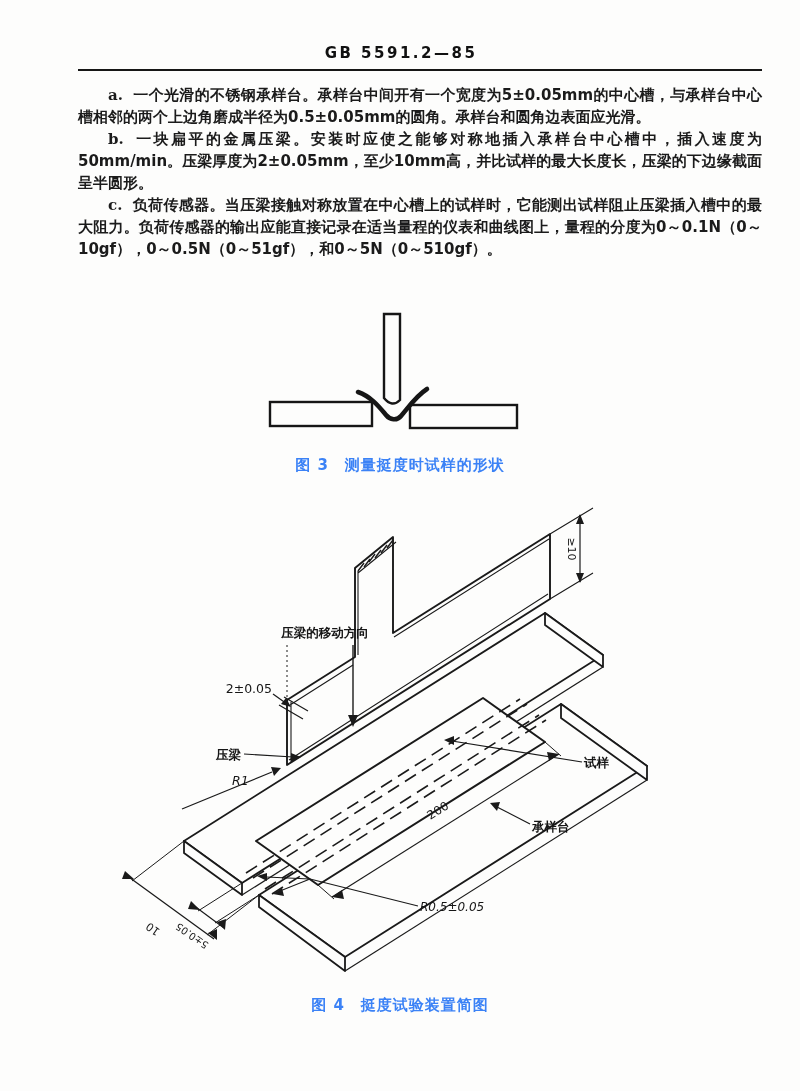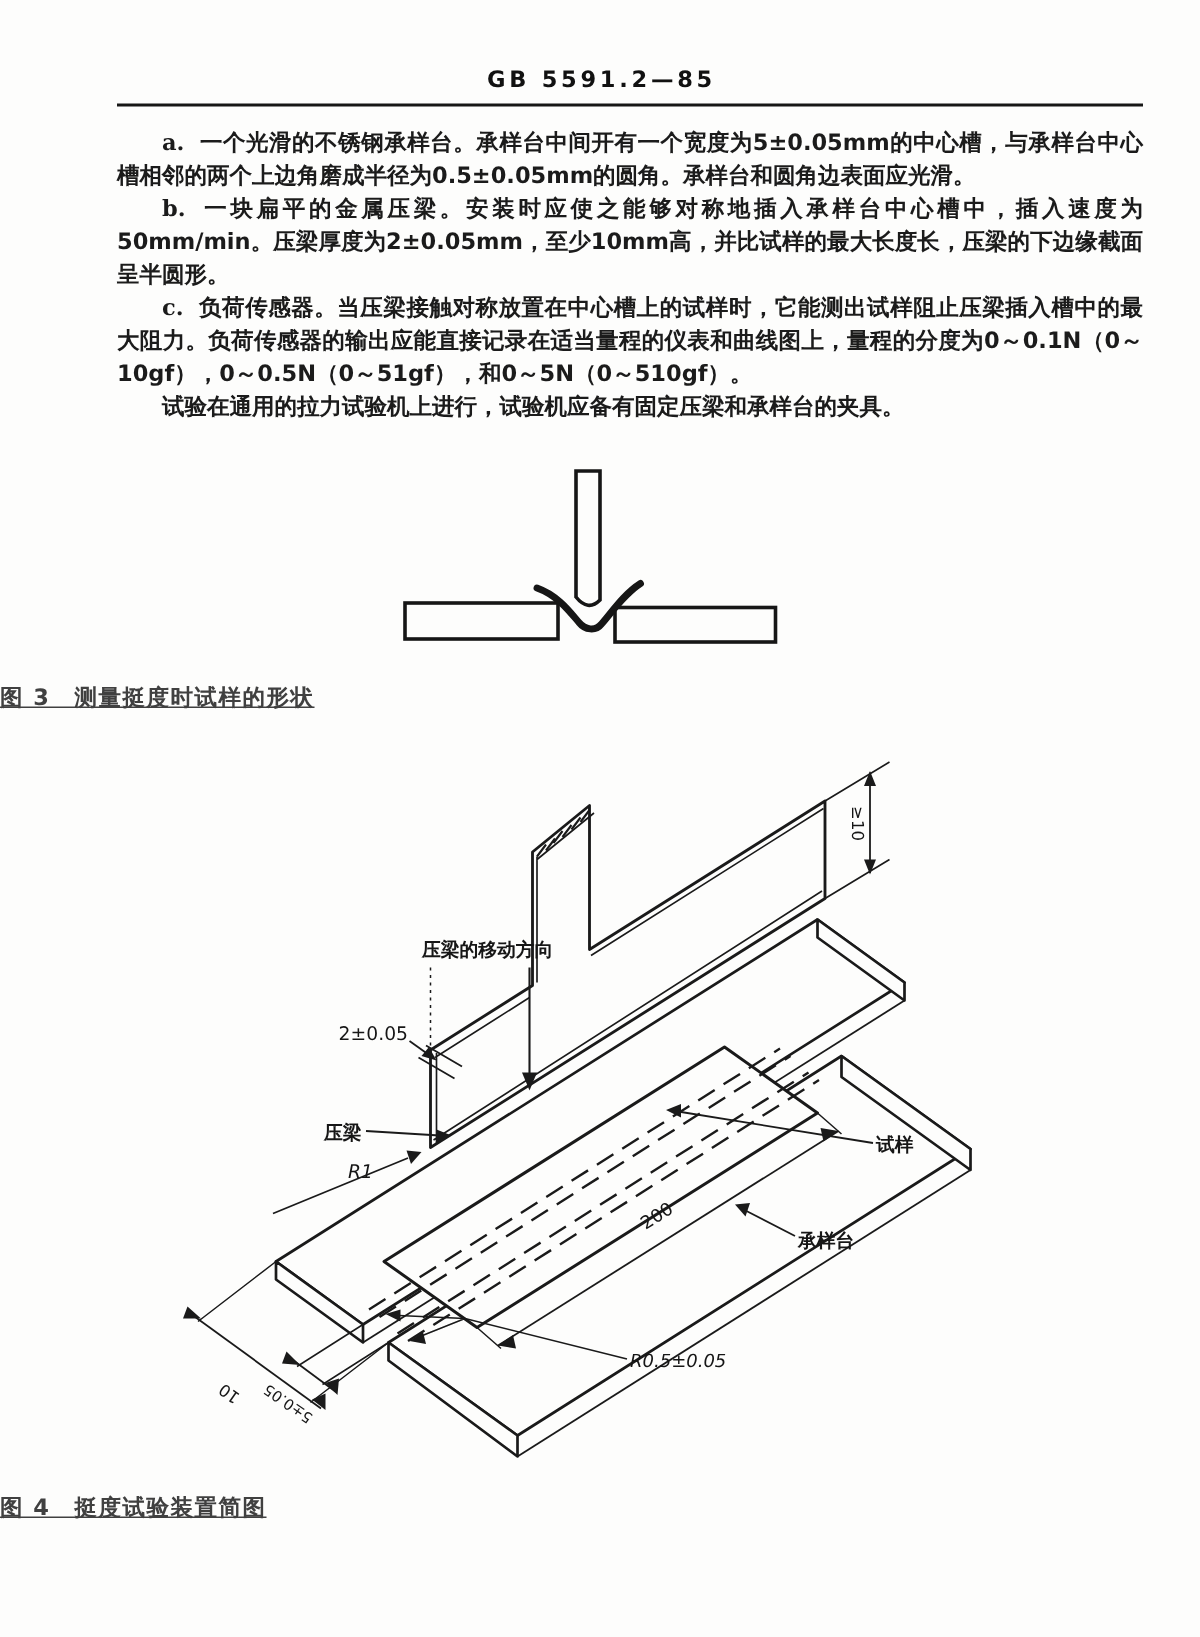--- a/index.html
+++ b/index.html
@@ -5,38 +5,37 @@
   html,body{margin:0;padding:0;background:#ffffff;}
   #page{position:relative;width:800px;height:1091px;background:#fdfdfc;overflow:hidden;
         font-family:"DejaVu Sans",sans-serif;color:#1b1b1b;}
   .hdr{position:absolute;top:44px;left:1px;width:100%;text-align:center;
        font-family:"DejaVu Sans",sans-serif;font-weight:bold;font-size:15px;letter-spacing:2.5px;color:#111;}
   .rule{position:absolute;top:69px;left:78px;width:684px;height:0;border-top:2.5px solid #161616;}
   #bodytext{position:absolute;top:84px;left:78px;width:684px;font-size:15px;line-height:22px;
             font-weight:600;text-align:justify;}
   #bodytext p{margin:0;text-indent:2em;}
   .plabel{font-family:"DejaVu Serif",serif;font-weight:bold;margin-right:10px;}
-  .cap{position:absolute;width:100%;font-size:15px;font-weight:bold;color:#404040;
-       letter-spacing:1px;text-decoration:underline;}
+  .cap{position:absolute;width:100%;text-align:center;font-size:15px;font-weight:bold;color:#3b82f6;
+       letter-spacing:1px;}
   svg{position:absolute;}
   svg text{font-family:"DejaVu Sans",sans-serif;fill:#161616;}
 </style>
 </head>
 <body>
 
 <div id="page">
 
   <div class="hdr">GB 5591.2—85</div>
   <div class="rule"></div>
 
   <div id="bodytext">
     <p><span class="plabel">a.</span><span>一个光滑的不锈钢承样台。承样台中间开有一个宽度为5±0.05mm的中心槽，与承样台中心槽相邻的两个上边角磨成半径为0.5±0.05mm的圆角。承样台和圆角边表面应光滑。</span></p>
     <p><span class="plabel">b.</span><span>一块扁平的金属压梁。安装时应使之能够对称地插入承样台中心槽中，插入速度为50mm/min。压梁厚度为2±0.05mm，至少10mm高，并比试样的最大长度长，压梁的下边缘截面呈半圆形。</span></p>
     <p><span class="plabel">c.</span><span>负荷传感器。当压梁接触对称放置在中心槽上的试样时，它能测出试样阻止压梁插入槽中的最大阻力。负荷传感器的输出应能直接记录在适当量程的仪表和曲线图上，量程的分度为0～0.1N（0～10gf），0～0.5N（0～51gf），和0～5N（0～510gf）。</span></p>
-    <p><span>试验在通用的拉力试验机上进行，试验机应备有固定压梁和承样台的夹具。</span></p>
   </div>
 
   <svg style="left:240px;top:296px;" width="320" height="150" viewBox="0 0 320 150">
     <g stroke="#161616" fill="#fdfdfc">
       <path stroke-width="2.4" d="M144,18 L160,18 L160,104 Q152,112 144,102 Z"></path>
       <rect stroke-width="2.4" x="30" y="106" width="102" height="24"></rect>
       <rect stroke-width="2.4" x="170" y="109" width="107" height="23"></rect>
     </g>
     <path fill="none" stroke="#161616" stroke-width="4.6" stroke-linecap="round" d="M118,96 C132,101 140,112 146,119 C150,124 157,125 161,120 C168,112 176,100 187,93"></path>
   </svg>

